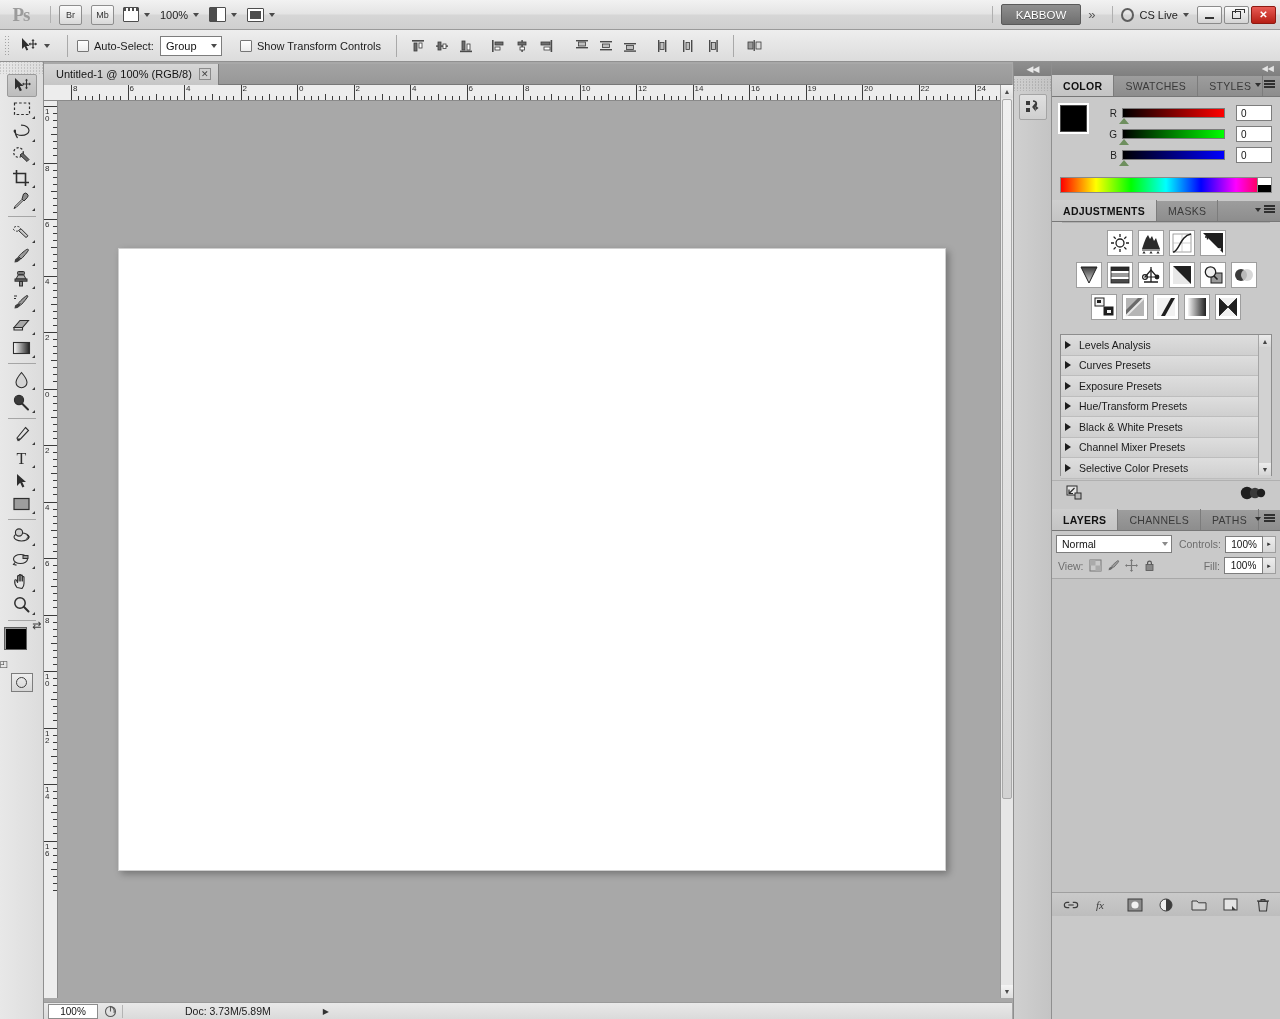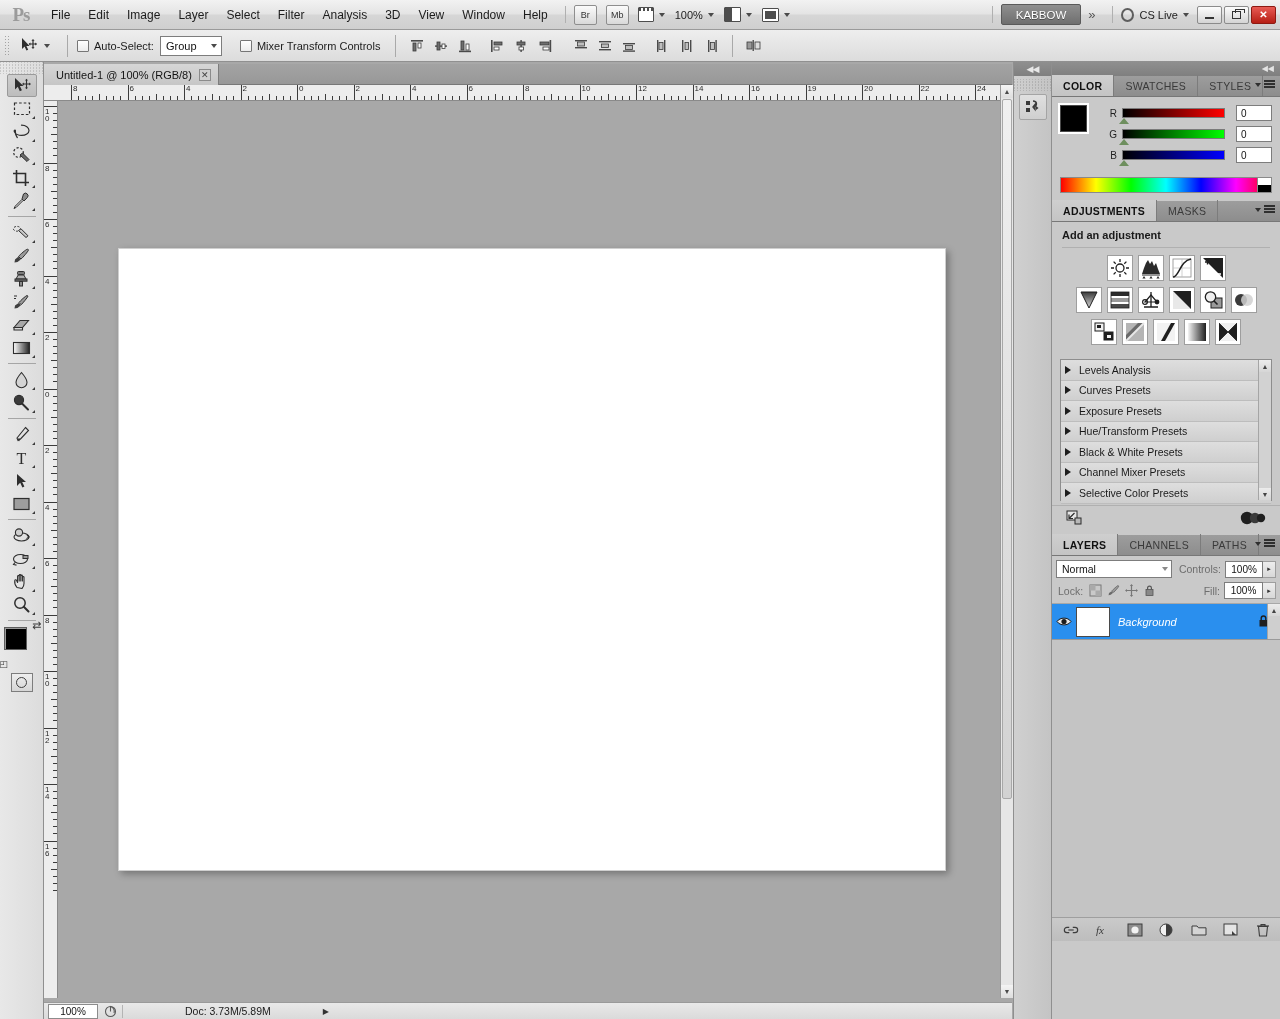--- a/index.html
+++ b/index.html
@@ -108,21 +108,21 @@
   .align-btn {
     width: 22px; height: 22px; display: flex; align-items: center; justify-content: center;
     cursor: default; margin: 0 1px;
   }
   .align-btn svg { display: block; }
 
   
   .tabbar {
     position: absolute; left: 44px; top: 64px; width: 968px; height: 21px;
     background: linear-gradient(180deg,#a3a3a3,#989898);
-    border-bottom: 1px solid #787878; display: flex; align-items: flex-start;
+    border-bottom: 1px solid #787878; display: flex; align-items: center;
   }
   .doctab {
     height: 21px; display: flex; align-items: center; padding: 0 7px 0 12px;
     background: linear-gradient(180deg,#d6d6d6,#c6c6c6);
     border-right: 1px solid #7d7d7d; font-size: 11px; color: #141414; cursor: default;
   }
   .tabclose {
     width: 12px; height: 12px; margin-left: 7px; border: 1px solid #8b8b8b;
     display:flex; align-items:center; justify-content:center; font-size:9px; color:#444;
     background: #cfcfcf; cursor: default;
@@ -320,33 +320,20 @@
   }
   .lf-btn { width: 16px; height: 16px; display:flex; align-items:center; justify-content:center; cursor:default; color:#3d3d3d; }
 </style>
 </head>
 <body>
 
 <div id="app">
 
   <div class="menubar">
     <div class="ps-logo">Ps</div>
-    <div class="menu-items">
-      <div class="menu-item">File</div>
-      <div class="menu-item">Edit</div>
-      <div class="menu-item">Image</div>
-      <div class="menu-item">Layer</div>
-      <div class="menu-item">Select</div>
-      <div class="menu-item">Filter</div>
-      <div class="menu-item">Analysis</div>
-      <div class="menu-item">3D</div>
-      <div class="menu-item">View</div>
-      <div class="menu-item">Window</div>
-      <div class="menu-item">Help</div>
-    </div>
 
     <div class="mb-sep"></div>
 
     <div class="iconbtn">Br</div>
     <div class="iconbtn">Mb</div>
 
     <div class="dropbtn">
       <div class="film-ico"></div>
       <div class="caret"></div>
     </div>
@@ -410,21 +397,21 @@
     <div class="chk"></div>
     <span class="ob-label">Auto-Select:</span>
     <div class="select-box">
       <span>Group</span>
       <div class="caret"></div>
     </div>
 
     <div style="width:18px"></div>
 
     <div class="chk"></div>
-    <span class="ob-label">Mixer Transform Controls</span>
+    <span class="ob-label">Show Transform Controls</span>
 
     <div class="ob-sep"></div>
 
     <div class="align-group">
       <div class="align-btn">
         <svg width="16" height="16">
             <rect x="2" y="2" width="12" height="1.6" fill="#4a4a4a"></rect>
             <rect x="4" y="5" width="3" height="8" fill="#6e6e6e" stroke="#3a3a3a" stroke-width=".8"></rect>
             <rect x="9" y="5" width="3" height="5" fill="#fff" stroke="#3a3a3a" stroke-width=".8"></rect>
           </svg>
@@ -1099,21 +1086,20 @@
     <div class="panel">
       <div class="panel-tabs">
         <div class="ptab active">ADJUSTMENTS</div>
         <div class="ptab inactive">MASKS</div>
         <div class="pmenu">
           <div class="tri"></div>
           <div class="bars"></div>
         </div>
       </div>
 
-      <div class="adj-title">Add an adjustment</div>
       <div class="adj-rule"></div>
 
       <div class="adj-rows">
         <div class="adj-row">
           <div class="adj-ico">
             <svg width="22" height="22" viewBox="0 0 22 22">
                 <circle cx="11" cy="11" r="4" fill="none" stroke="#1f1f1f" stroke-width="1.3"></circle>
                 <g stroke="#1f1f1f" stroke-width="1.3">
                   <path d="M11 2v3M11 17v3M2 11h3M17 11h3M4.6 4.6l2.1 2.1M15.3 15.3l2.1 2.1M17.4 4.6l-2.1 2.1M6.7 15.3l-2.1 2.1"></path>
                 </g>
@@ -1303,21 +1289,21 @@
         <div class="blend-sel">
           <span>Normal</span>
           <div class="caret" style="border-top-color:#8a8a8a"></div>
         </div>
         <span class="lay-lab">Controls:</span>
         <div class="num-box">100%</div>
         <div class="stepper">▸</div>
       </div>
 
       <div class="lay-row2">
-        <span class="lay-lab" style="margin-left:2px">Lock:</span>
+        <span class="lay-lab" style="margin-left:2px">View:</span>
         <div class="lock-ico">
           <svg width="13" height="13">
               <rect x="1" y="1" width="11" height="11" fill="none" stroke="#777" stroke-width="1"></rect>
               <rect x="1" y="1" width="5.5" height="5.5" fill="#aaa"></rect>
               <rect x="6.5" y="6.5" width="5.5" height="5.5" fill="#aaa"></rect>
             </svg>
         </div>
         <div class="lock-ico">
           <svg width="13" height="13" viewBox="0 0 13 13">
               <path d="M11 1.5 C10 2 6 5.5 5 6.8 L6.6 8.4 C8 7.2 11.5 3.2 11.8 2.2 Z" fill="#9a9a9a" stroke="#666" stroke-width=".8"></path>
@@ -1336,39 +1322,20 @@
               <path d="M4.6 5.5 V4 a1.9 1.9 0 0 1 3.8 0 V5.5" fill="none" stroke="#555" stroke-width="1.2"></path>
             </svg>
         </div>
         <div style="flex:1"></div>
         <span class="lay-lab">Fill:</span>
         <div class="num-box">100%</div>
         <div class="stepper">▸</div>
       </div>
 
       <div class="layers-list">
-        <div class="layer-item">
-          <div class="eye-cell">
-            <svg width="16" height="13" viewBox="0 0 16 13">
-                <path d="M1 6.5 C4 2 12 2 15 6.5 C12 11 4 11 1 6.5 Z" fill="#e8e8e8" stroke="#1c1c1c" stroke-width="1"></path>
-                <circle cx="8" cy="6.5" r="2.6" fill="#1c1c1c"></circle>
-              </svg>
-          </div>
-          <div class="layer-thumb"></div>
-          <div class="layer-name">Background</div>
-          <div class="layer-lock">
-            <svg width="13" height="14" viewBox="0 0 13 14">
-                <rect x="2.5" y="6" width="8" height="6.5" fill="#1f1f1f"></rect>
-                <path d="M4.2 6 V4.3 a2.3 2.3 0 0 1 4.6 0 V6" fill="none" stroke="#1f1f1f" stroke-width="1.4"></path>
-              </svg>
-          </div>
-          <div class="lay-scroll">
-            <div class="pls-arrow">▲</div>
-          </div>
-        </div>
 
         <div class="layers-foot">
           <div class="lf-btn">
             <svg width="18" height="12" viewBox="0 0 18 12">
                 <path d="M7 3 H4.5 a3 3 0 0 0 0 6 H7" fill="none" stroke="#3d3d3d" stroke-width="1.3"></path>
                 <path d="M11 3 H13.5 a3 3 0 0 1 0 6 H11" fill="none" stroke="#3d3d3d" stroke-width="1.3"></path>
                 <path d="M6 6 H12" stroke="#3d3d3d" stroke-width="1.3"></path>
               </svg>
           </div>
           <div class="lf-btn">

